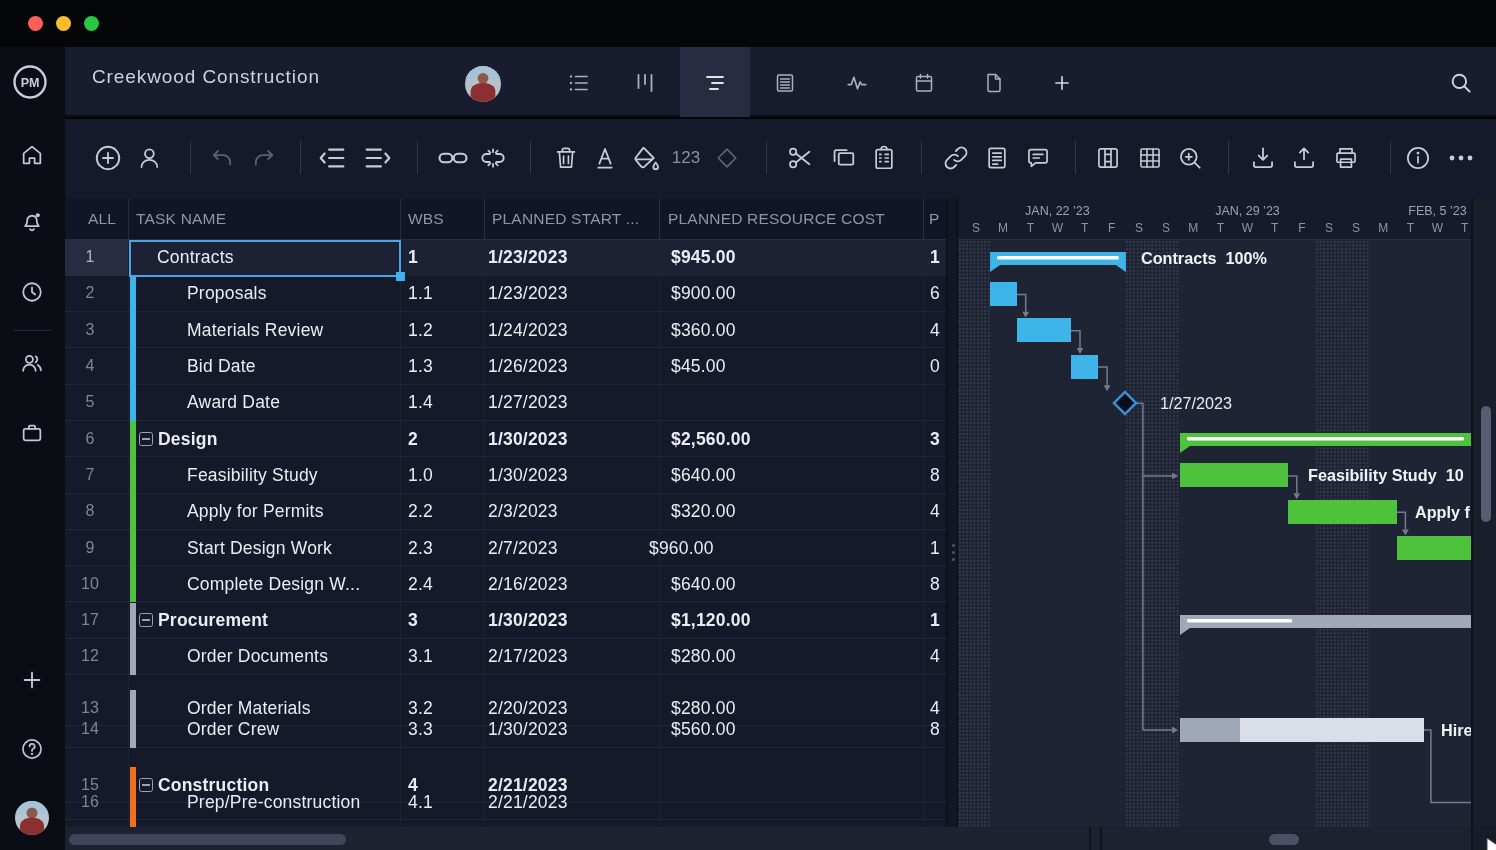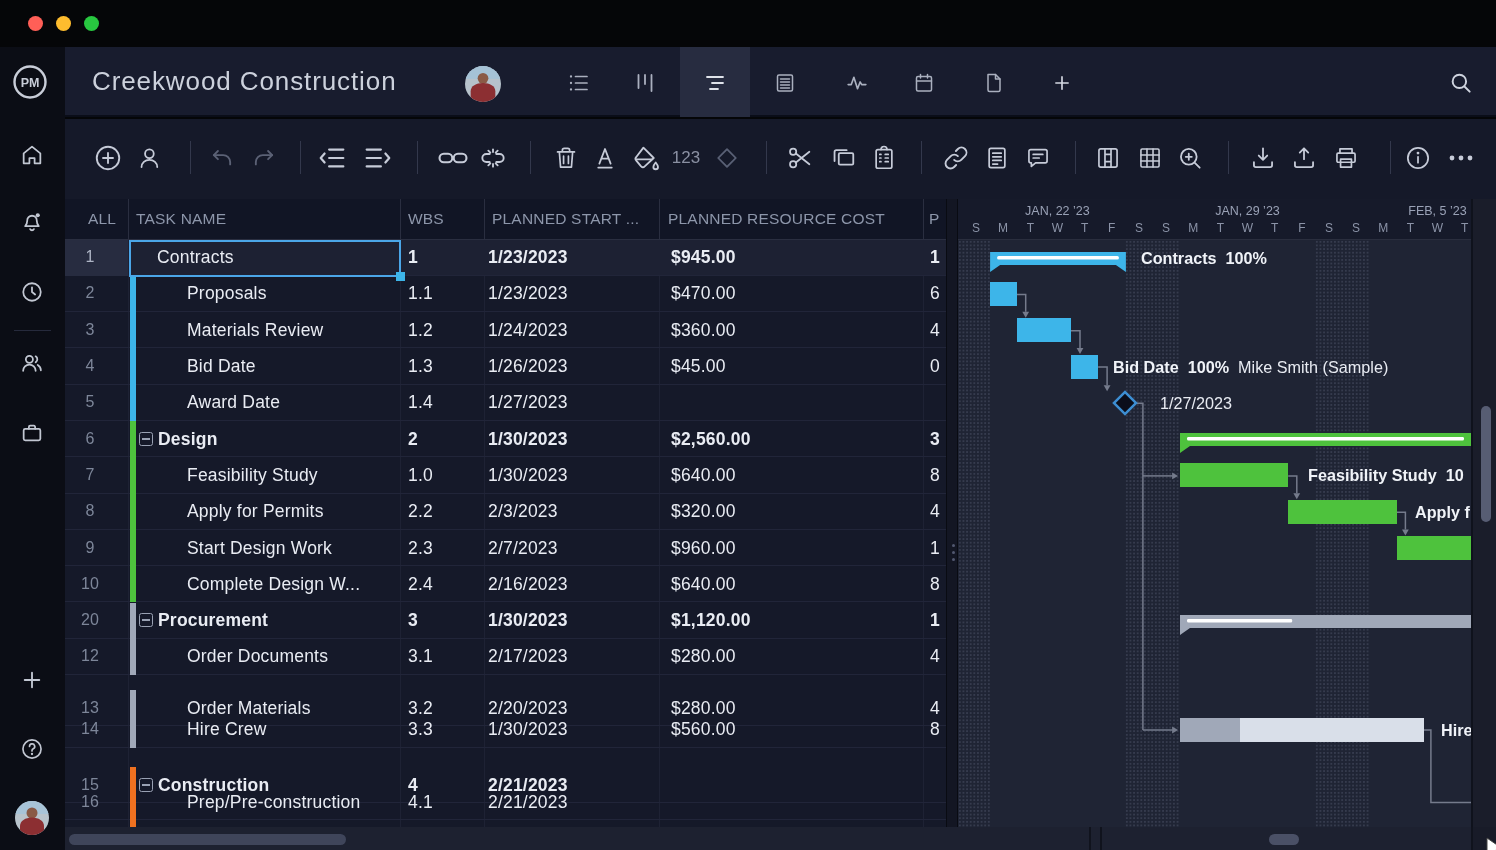--- a/index.html
+++ b/index.html
@@ -1,21 +1,21 @@
 <!DOCTYPE html>
 <html><head><meta charset="utf-8"><style>
 *{margin:0;padding:0;box-sizing:border-box}
 html,body{width:1496px;height:850px;overflow:hidden;background:#050608}
 body{font-family:"Liberation Sans",sans-serif;position:relative}
 .abs{position:absolute}
 .titlebar{left:0;top:0;width:1496px;height:47px;background:#050608}
 .tl{width:15px;height:15px;border-radius:50%;top:16px}
 .sidebar{left:0;top:47px;width:65px;height:803px;background:#0b0d15}
 .header{left:65px;top:47px;width:1431px;height:70px;background:#181c2e;border-bottom:2px solid #0a0d18}
-.title{left:27px;top:20px;font-size:26px;color:#ccd1dc;font-weight:500;letter-spacing:.9px}
+.title{left:27px;top:20px;font-size:19px;color:#ccd1dc;font-weight:500;letter-spacing:.9px}
 .seltab{background:#272c40}
 .toolbar{left:65px;top:119px;width:1431px;height:80px;background:#151929}
 .tbdiv{width:1px;height:33px;top:141px;background:#33384c}
 .table{left:65px;top:199px;width:881px;height:628px;background:#151929;overflow:hidden}
 .thead{left:0;top:0;width:881px;height:40.5px;background:#111525;border-bottom:1px solid #2a2e40}
 .th{position:absolute;top:11px;font-size:15.5px;color:#8d96aa;letter-spacing:.2px}
 .colsep{position:absolute;top:0;width:1px;height:628px;background:#1e2234}
 .hsep{position:absolute;top:0;width:1px;height:40.5px;background:#2a2e40}
 .row{position:absolute;left:0;width:881px;height:36.3px;border-bottom:1px solid #212539;font-size:17.5px;color:#e9ecf3;letter-spacing:.2px}
 .cell{position:absolute;top:50%;transform:translateY(-50%);white-space:nowrap}
@@ -292,21 +292,21 @@
 <div class="cell b" style="left:423px">1/23/2023</div>
 <div class="cell b" style="left:606px">$945.00</div>
 <div class="cell b" style="left:865px">1</div>
 </div>
 <div class="row" style="top:76.8px;">
 <div class="cell num">2</div>
 <div class="strip" style="background:#3db5e9"></div>
 <div class="cell" style="left:122px">Proposals</div>
 <div class="cell" style="left:343px">1.1</div>
 <div class="cell" style="left:423px">1/23/2023</div>
-<div class="cell" style="left:606px">$470.00</div>
+<div class="cell" style="left:606px">$900.00</div>
 <div class="cell" style="left:865px">6</div>
 </div>
 <div class="row" style="top:113.1px;">
 <div class="cell num">3</div>
 <div class="strip" style="background:#3db5e9"></div>
 <div class="cell" style="left:122px">Materials Review</div>
 <div class="cell" style="left:343px">1.2</div>
 <div class="cell" style="left:423px">1/24/2023</div>
 <div class="cell" style="left:606px">$360.00</div>
 <div class="cell" style="left:865px">4</div>
@@ -354,34 +354,34 @@
 <div class="cell" style="left:423px">2/3/2023</div>
 <div class="cell" style="left:606px">$320.00</div>
 <div class="cell" style="left:865px">4</div>
 </div>
 <div class="row" style="top:330.9px;">
 <div class="cell num">9</div>
 <div class="strip" style="background:#4ec23d"></div>
 <div class="cell" style="left:122px">Start Design Work</div>
 <div class="cell" style="left:343px">2.3</div>
 <div class="cell" style="left:423px">2/7/2023</div>
-<div class="cell" style="left:606px">$960.00</div>
+<div class="cell" style="left:584px">$960.00</div>
 <div class="cell" style="left:865px">1</div>
 </div>
 <div class="row" style="top:367.2px;">
 <div class="cell num">10</div>
 <div class="strip" style="background:#4ec23d"></div>
 <div class="cell" style="left:122px">Complete Design W...</div>
 <div class="cell" style="left:343px">2.4</div>
 <div class="cell" style="left:423px">2/16/2023</div>
 <div class="cell" style="left:606px">$640.00</div>
 <div class="cell" style="left:865px">8</div>
 </div>
 <div class="row" style="top:403.5px;">
-<div class="cell num">20</div>
+<div class="cell num">17</div>
 <div class="strip" style="background:#a0a8b8"></div>
 <div class="colbox"></div>
 <div class="cell b" style="left:93px">Procurement</div>
 <div class="cell b" style="left:343px">3</div>
 <div class="cell b" style="left:423px">1/30/2023</div>
 <div class="cell b" style="left:606px">$1,120.00</div>
 <div class="cell b" style="left:865px">1</div>
 </div>
 <div class="row" style="top:439.8px;">
 <div class="cell num">12</div>
@@ -397,21 +397,21 @@
 <div class="strip" style="background:#a0a8b8"></div>
 <div class="cell" style="left:122px">Order Materials</div>
 <div class="cell" style="left:343px">3.2</div>
 <div class="cell" style="left:423px">2/20/2023</div>
 <div class="cell" style="left:606px">$280.00</div>
 <div class="cell" style="left:865px">4</div>
 </div>
 <div class="row" style="top:512.4px;">
 <div class="cell num">14</div>
 <div class="strip" style="background:#a0a8b8"></div>
-<div class="cell" style="left:122px">Hire Crew</div>
+<div class="cell" style="left:122px">Order Crew</div>
 <div class="cell" style="left:343px">3.3</div>
 <div class="cell" style="left:423px">1/30/2023</div>
 <div class="cell" style="left:606px">$560.00</div>
 <div class="cell" style="left:865px">8</div>
 </div>
 <div class="row" style="top:568px;">
 <div class="cell num">15</div>
 <div class="strip" style="background:#ef7120"></div>
 <div class="colbox"></div>
 <div class="cell b" style="left:93px">Construction</div>
@@ -501,21 +501,20 @@
 <div class="bar" style="left:330.2px;top:260.2px;width:108.6px;background:#4ec23d"></div>
 <div class="bar" style="left:438.8px;top:296.5px;width:74.2px;background:#4ec23d"></div>
 <svg style="position:absolute;left:221.6px;top:375.1px" width="291" height="20" viewBox="0 0 291.4 20">
         <path d="M0 0 H291.4 V13 H10 L0 20 Z" fill="#a0a8b8"></path>
         <rect x="7" y="4" width="105.4" height="3.6" rx="1.5" fill="#fff"></rect>
       </svg>
 <div class="bar" style="left:221.6px;top:478.0px;width:244.3px;background:#a0a8b8">
         <div style="position:absolute;left:60.6px;top:0;width:183.8px;height:24px;background:#d9dfe9"></div>
       </div>
 <div class="glabel" style="left:183.0px;top:18.1px"><b>Contracts&nbsp; 100%</b></div>
-<div class="glabel" style="left:155.0px;top:127.0px"><b>Bid Date&nbsp; 100%</b>&nbsp; Mike Smith (Sample)</div>
 <div class="glabel" style="left:202.0px;top:163.3px">1/27/2023</div>
 <div class="glabel" style="left:350.0px;top:235.9px"><b>Feasibility Study&nbsp; 10</b></div>
 <div class="glabel" style="left:457.0px;top:272.2px"><b>Apply f</b></div>
 <div class="glabel" style="left:483.0px;top:490.0px"><b>Hire</b></div>
 </div>
   </div>
 <div class="abs track"></div>
 <div class="abs vthumb"></div>
 <div class="abs bstrip">
 <div style="position:absolute;left:1024px;top:0;width:2px;height:23px;background:#10131d"></div>

